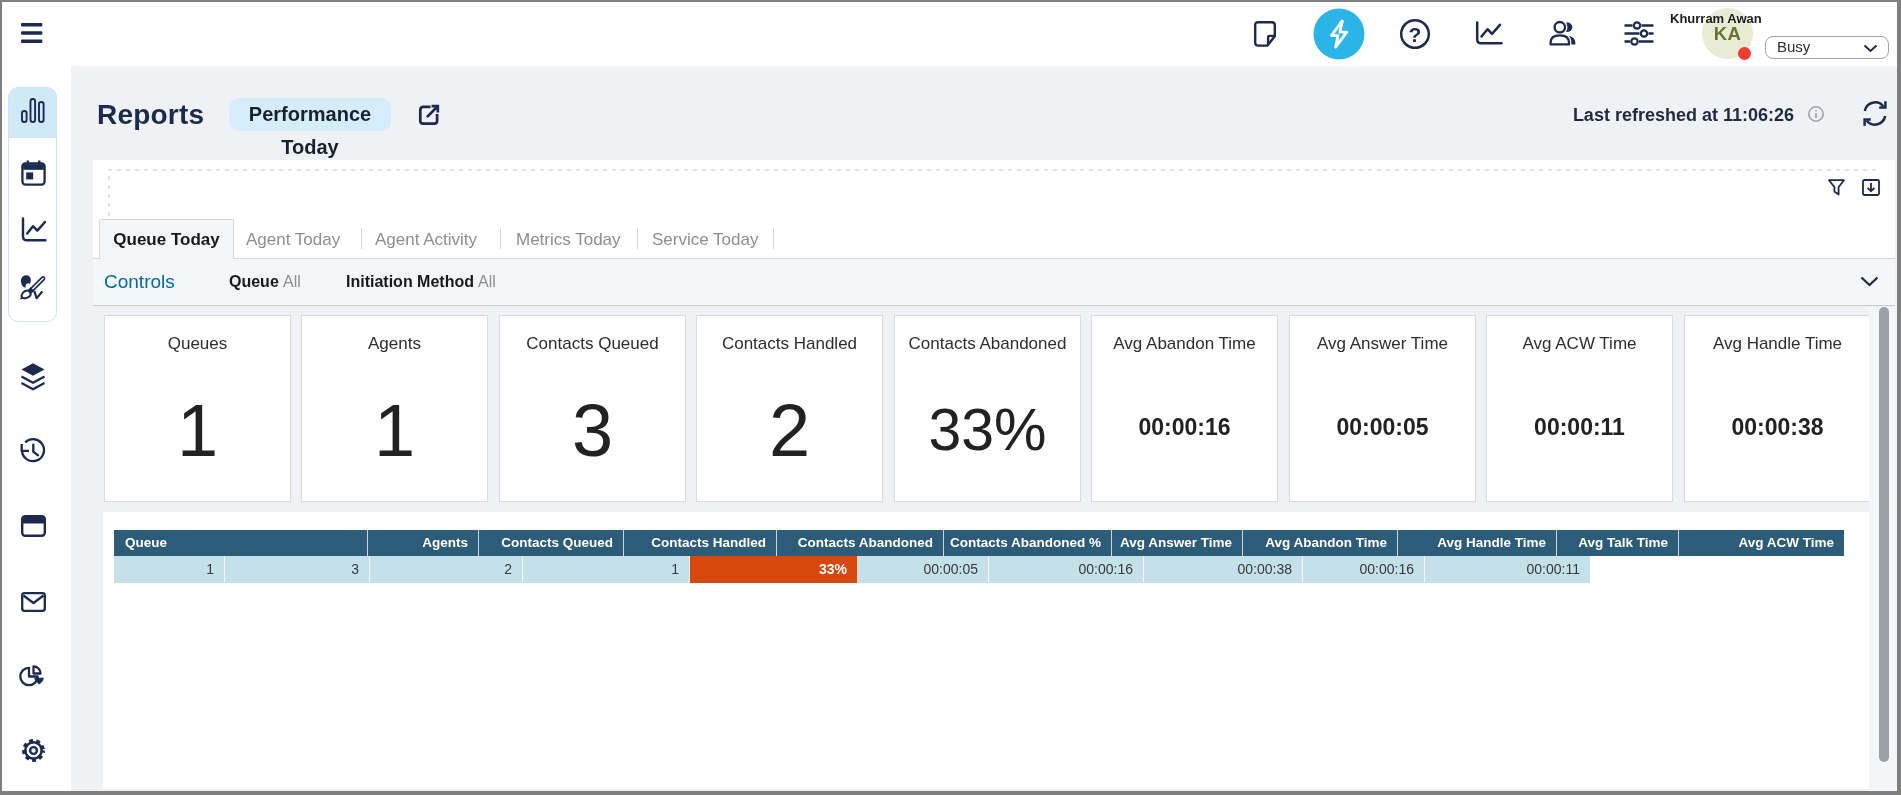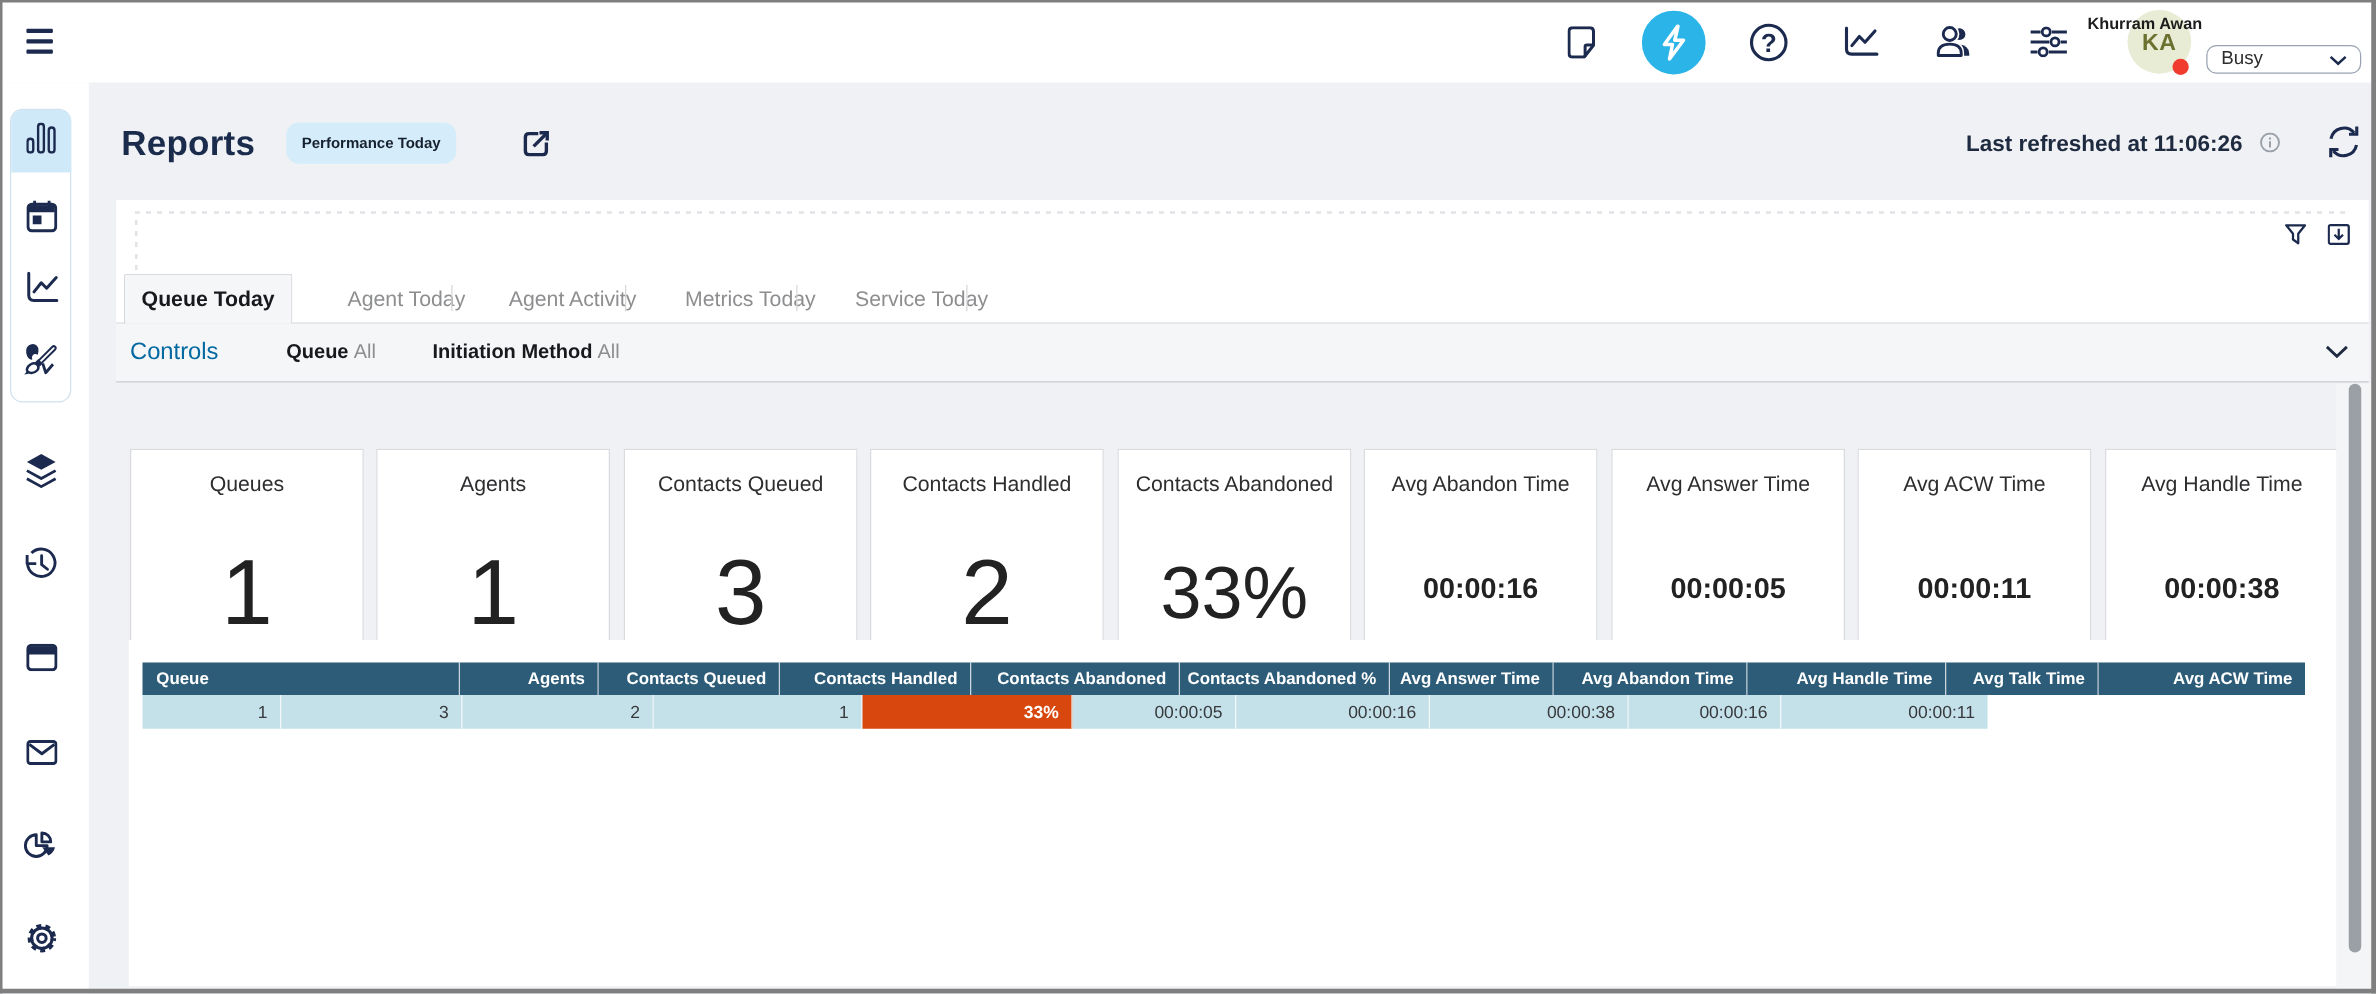--- a/index.html
+++ b/index.html
@@ -12,42 +12,42 @@
 
   
   #topbar { position:absolute; left:0; top:0; width:1901px; height:66px; background:#ffffff; }
   
   #sidebar { position:absolute; left:0; top:66px; width:71px; height:729px; background:#ffffff; }
   #sbgroup { position:absolute; left:8px; top:87px; width:49px; height:235px; border:1px solid #cfe2ef; border-radius:10px; background:#fff; }
   #sbactive { position:absolute; left:8.5px; top:87.5px; width:48px; height:50px; background:#d0e9f8; border-radius:9px 9px 0 0; }
 
   
   #reports { left:97px; top:99px; font-size:28px; font-weight:700; color:#1a2b4c; letter-spacing:0.2px; }
-  #chip { left:229px; top:98px; width:136px; height:33px; background:#d5edfa; border-radius:10px; color:#17212f;
-          font-size:12px; font-weight:700; text-align:center; line-height:33px; }
+  #chip { left:229px; top:98px; width:162px; height:33px; background:#d5edfa; border-radius:10px; color:#17212f;
+          font-size:20px; font-weight:700; text-align:center; line-height:33px; }
   #lastref { right:107px; top:105px; font-size:18px; color:#1e2a3f;font-weight:bold; }
 
   
   #panel-top { left:93px; top:160px; width:1802px; height:99px; background:#ffffff; }
   #dash-top { left:108px; top:169px; width:1772px; height:2px;
       background:repeating-linear-gradient(90deg,#e2e3e7 0 4px,transparent 4px 9px); }
   #dash-left { left:108px; top:176px; width:2px; height:42px;
       background:repeating-linear-gradient(180deg,#e2e3e7 0 4px,transparent 4px 9px); }
   #tabline { left:93px; top:258px; width:1802px; height:1px; background:#d8d9dc; }
   #activetab { left:99px; top:219px; width:135px; height:40px; background:#f5f6f8;
       border:1px solid #d8d9dc; border-bottom:none; border-radius:2px 2px 0 0;
       font-size:17px; font-weight:700; color:#17191d; text-align:center; line-height:40px; }
-  .tab { top:219px; height:40px; font-size:17px; color:#8d8e90; line-height:42px;margin-left:32px; }
+  .tab { top:219px; height:40px; font-size:17px; color:#8d8e90; line-height:42px; }
   .tabsep { top:228px; width:1px; height:21px; background:#d7d7da; }
 
   #controls { left:93px; top:259px; width:1802px; height:47px; background:#f5f6f8; border-bottom:1px solid #c9cacd; }
   .ctl { top:0; height:46px; line-height:46px; position:absolute; }
 
   
-  .card { position:absolute; top:315px; width:187px; height:187px; background:#fff; border:1px solid #d9dbdf;margin-top:44px; }
+  .card { position:absolute; top:315px; width:187px; height:187px; background:#fff; border:1px solid #d9dbdf; }
   .card .lbl { position:absolute; top:18px; left:0; width:100%; text-align:center; font-size:17px; color:#2e2e30; }
   .card .val { position:absolute; top:114px; left:0; width:100%; text-align:center; transform:translateY(-50%); color:#222; }
   .vbig { font-size:74px; }
   .vmed { font-size:59px; }
   .vtime { font-size:23px; font-weight:700; top:111px !important; }
 
   
   #tablepanel { left:103px; top:512px; width:1768px; height:277px; background:#fff; }
   #tbl { left:114px; top:530px; }
   .trow { display:flex; }

